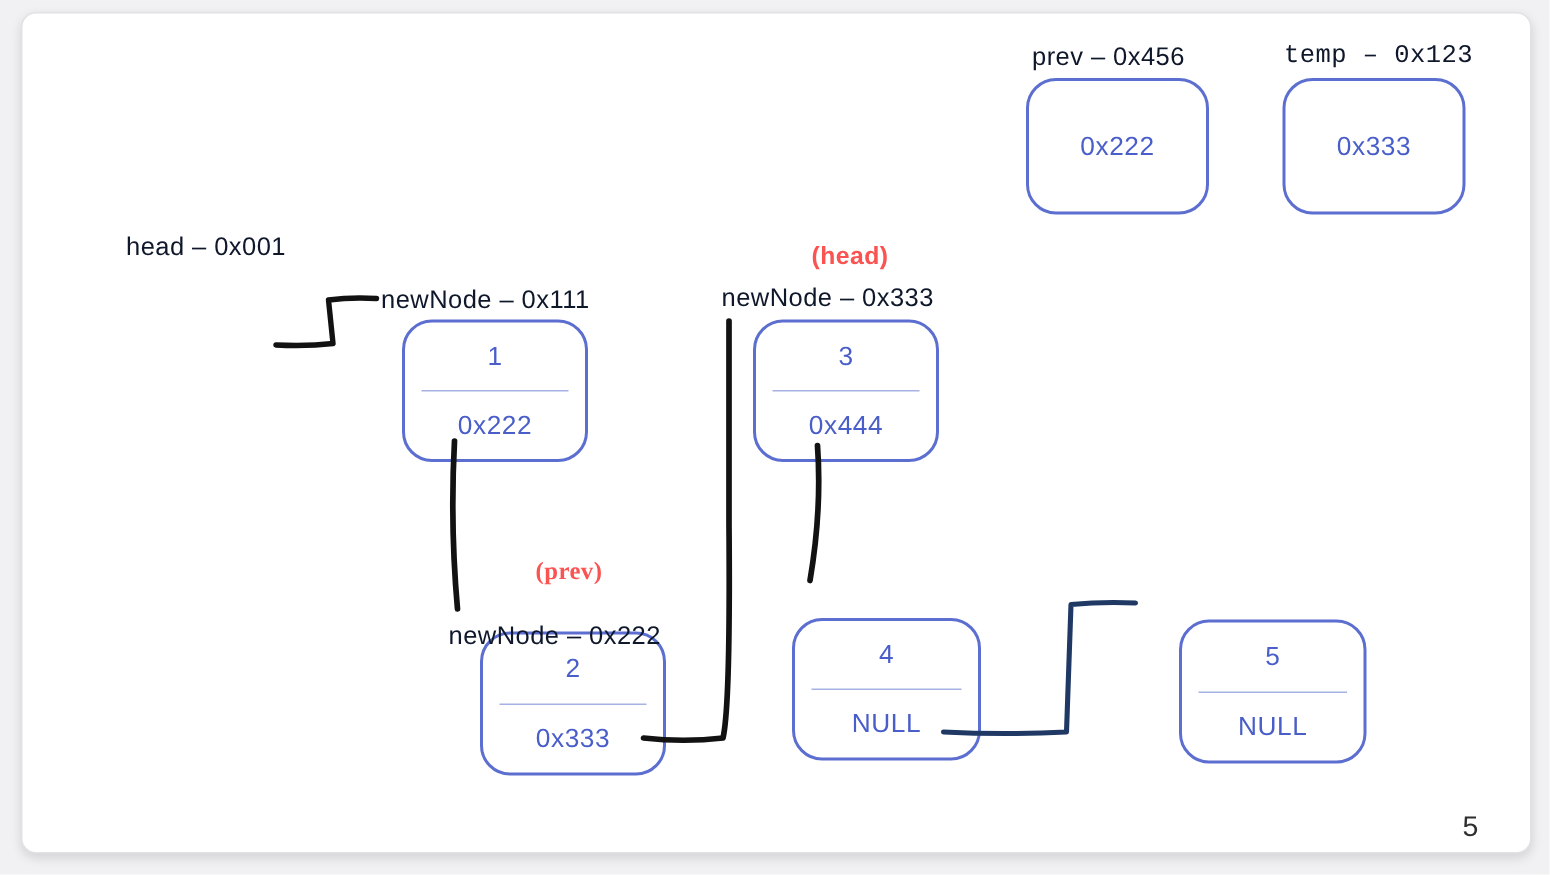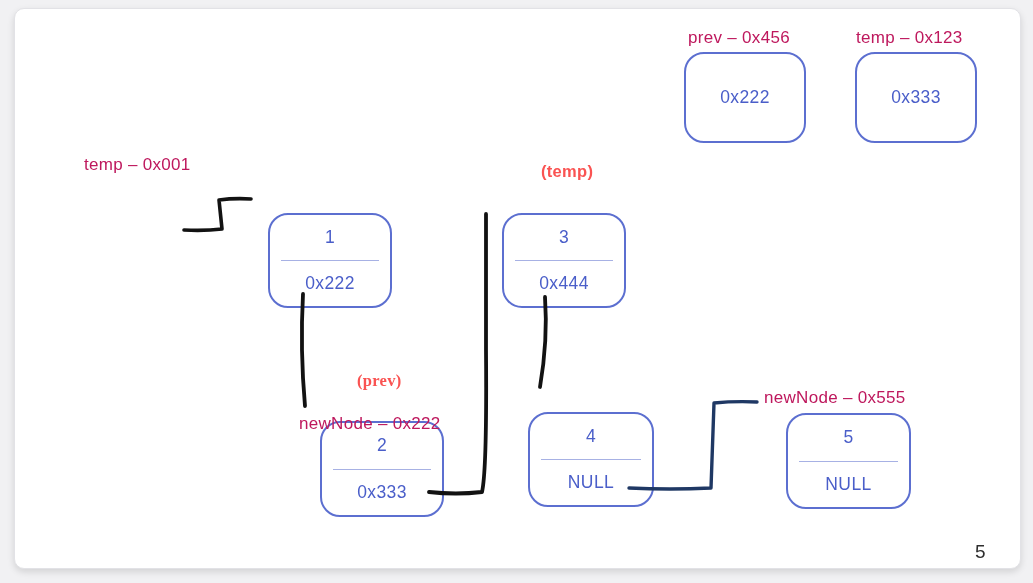--- a/index.html
+++ b/index.html
@@ -8,21 +8,21 @@
     background:#f1f1f3;
     font-family:"Liberation Sans","DejaVu Sans",sans-serif;
   }
   .stage{position:relative;width:1033px;height:583px;}
   .slide{
     position:absolute;left:14px;top:8px;width:1005px;height:559px;
     background:#ffffff;border:1px solid #e2e2e6;border-radius:10px;
     box-shadow:0 3px 7px rgba(0,0,0,0.13);
   }
   .lbl{
-    position:absolute;color:#be185d;font-size:17px;letter-spacing:0.3px;
+    position:absolute;color:#0f172a;font-size:17px;letter-spacing:0.3px;
     white-space:nowrap;z-index:2;
   }
   .ann{
     position:absolute;color:#fa5352;font-size:16.5px;font-weight:bold;
     letter-spacing:0.3px;white-space:nowrap;z-index:2;
   }
   .varbox{
     position:absolute;border:2px solid #5c6fd0;border-radius:20px;
     background:#fff;display:flex;align-items:center;justify-content:center;
     color:#4a5ec9;font-size:17.5px;letter-spacing:0.4px;z-index:1;
@@ -48,60 +48,61 @@
   .pagenum{
     position:absolute;left:975px;top:541px;color:#2e2e2e;font-size:19px;z-index:2;
   }
 </style>
 </head>
 <body>
 
 <div class="stage">
   <div class="slide"></div>
 
-  <div class="lbl" style="left:84px;top:155px;">temp – 0x001</div>
+  <div class="lbl" style="left:84px;top:155px;">head – 0x001</div>
 
   <div class="lbl" style="left:688px;top:28px;">prev – 0x456</div>
   <div class="varbox" style="left:684px;top:52px;width:118px;height:87px;">
     <span>0x222</span>
   </div>
 
-  <div class="lbl" style="left:856px;top:28px;">temp – 0x123</div>
+  <div class="lbl" style="left:856px;top:28px;font-family:Liberation Mono, monospace;">temp – 0x123</div>
   <div class="varbox" style="left:855px;top:52px;width:118px;height:87px;">
     <span>0x333</span>
   </div>
 
+  <div class="lbl" style="left:254px;top:190px;">newNode – 0x111</div>
   <div class="nodebox" style="left:268px;top:213px;width:120px;height:91px;">
     <div class="val">1</div>
     <div class="divider"></div>
     <div class="next">0x222</div>
   </div>
 
   <div class="ann" style="left:357px;top:371px;font-family:Liberation Serif, serif;">(prev)</div>
   <div class="lbl" style="left:299px;top:399px;margin-top:15px;">newNode – 0x222</div>
   <div class="nodebox" style="left:320px;top:421px;width:120px;height:92px;">
     <div class="val">2</div>
     <div class="divider"></div>
     <div class="next">0x333</div>
   </div>
 
-  <div class="ann" style="left:541px;top:162px;">(temp)</div>
+  <div class="ann" style="left:541px;top:162px;">(head)</div>
+  <div class="lbl" style="left:481px;top:189px;">newNode – 0x333</div>
   <div class="nodebox" style="left:502px;top:213px;width:120px;height:91px;">
     <div class="val">3</div>
     <div class="divider"></div>
     <div class="next">0x444</div>
   </div>
 
   <div class="nodebox" style="left:528px;top:412px;width:122px;height:91px;">
     <div class="val">4</div>
     <div class="divider"></div>
     <div class="next">NULL</div>
   </div>
 
-  <div class="lbl" style="left:764px;top:388px;">newNode – 0x555</div>
   <div class="nodebox" style="left:786px;top:413px;width:121px;height:92px;">
     <div class="val">5</div>
     <div class="divider"></div>
     <div class="next">NULL</div>
   </div>
 
   <svg class="connectors" viewBox="0 0 1033 583">
     <g fill="none" stroke-linecap="round" stroke-linejoin="round">
       <path d="M184 230 Q205 231 222 229 L219 200 Q234 198 251 199" stroke="#121212" stroke-width="3.6"></path>
       <path d="M303 294 Q300 350 305 406" stroke="#121212" stroke-width="3.8"></path>

